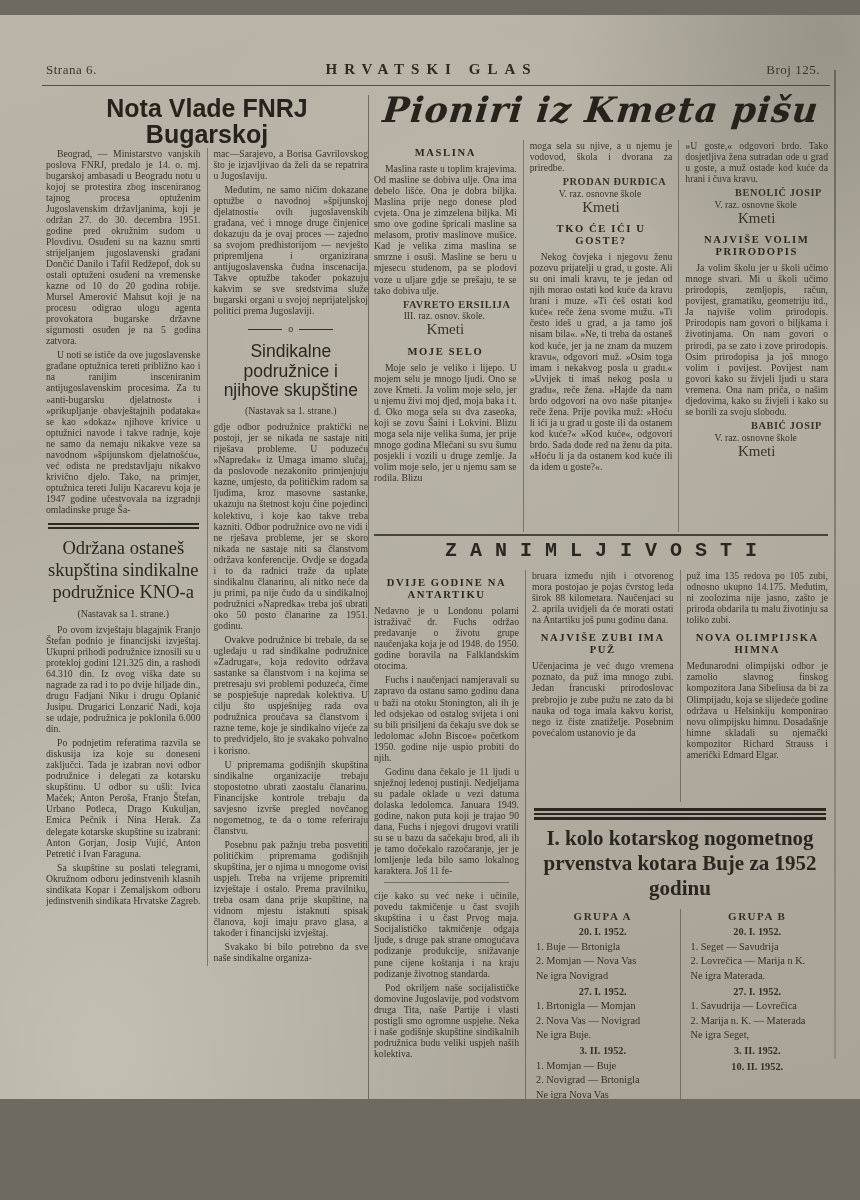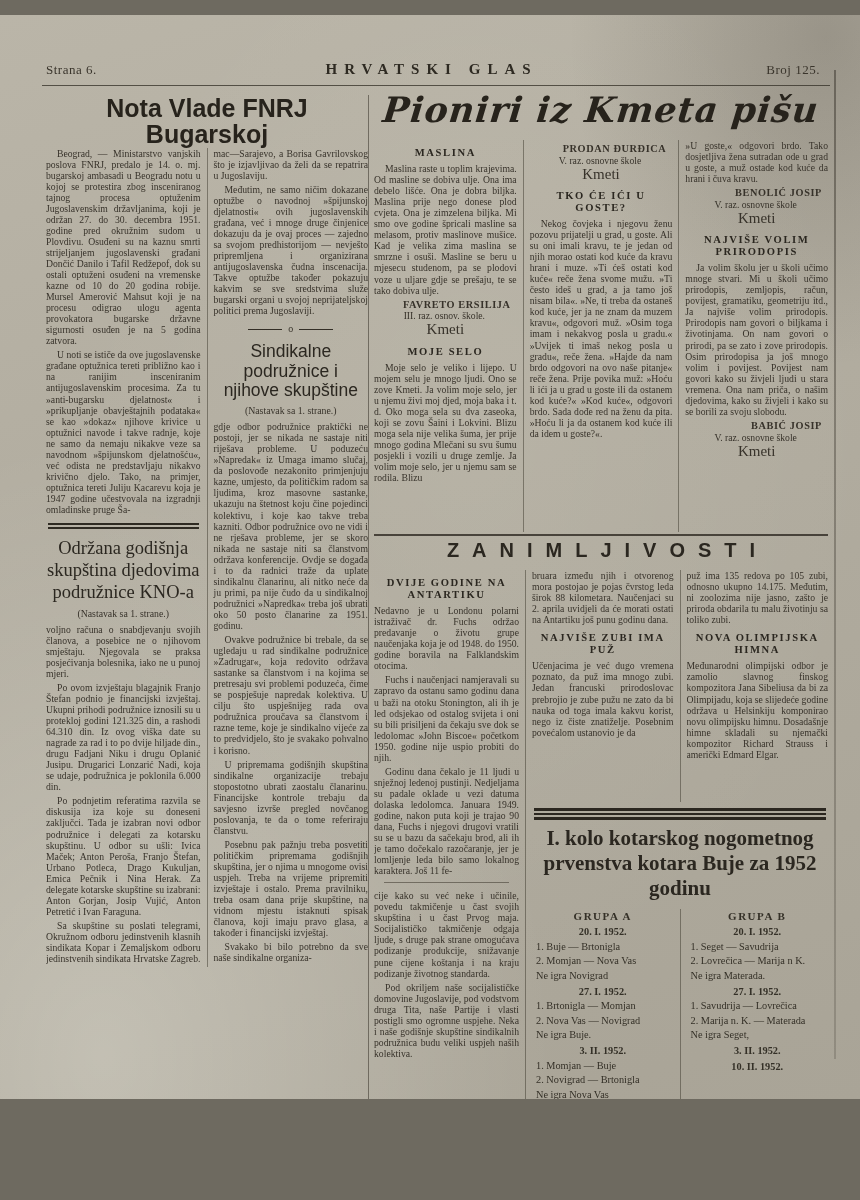--- a/index.html
+++ b/index.html
@@ -41,21 +41,21 @@
   .pioniri-title{font-family:"DejaVu Serif",serif;font-style:italic;font-weight:bold;font-size:35px;
     text-align:center;margin:0 0 10px;transform:skewX(-6deg);color:#27231c;letter-spacing:1px;}
   .pioniri-cols{height:392px;overflow:hidden;}
   h4.art{margin:7px 0 4px;font-size:10.6px;font-weight:bold;letter-spacing:1.6px;text-align:center;text-indent:0;color:#2b2720;}
   .sig{margin:3px 0 2px;}
   .sig .nm{font-weight:bold;font-size:10.3px;text-align:right;padding-right:6px;letter-spacing:.6px;}
   .sig .sc{font-size:9.7px;text-align:center;padding-right:2px;}
   .sig .pl{font-size:15px;text-align:center;}
   
   .zanim-rule{border-top:2.2px solid rgba(45,40,32,.8);margin:2px 0 3px;}
-  .zanim-title{font-family:Liberation Sans, sans-serif;font-weight:bold;font-size:20px;letter-spacing:13px;text-align:center;margin:2px 0 8px;color:#2b2720;padding-left:13px;}
+  .zanim-title{font-family:Liberation Mono, monospace;font-weight:bold;font-size:20px;letter-spacing:13px;text-align:center;margin:2px 0 8px;color:#2b2720;padding-left:13px;}
   .zanim-body{display:flex;height:552px;overflow:hidden;}
   .zanim-c1{width:145px;flex:none;}
   .zanim-right{flex:1;min-width:0;}
   .zanim-top{display:flex;}
   .zanim-top .col{height:232px;overflow:hidden;}
   .mini-rule{border-top:1px solid rgba(60,55,44,.55);margin:6px 10px 7px;}
   
   .sport{margin-top:6px;}
   .sport-rule-a{border-top:3px solid #2b2720;border-bottom:1px solid #2b2720;height:2px;margin:0 2px;}
   .sport-logo{font-family:"DejaVu Sans",sans-serif;font-weight:bold;font-size:37px;line-height:1.1;
@@ -85,41 +85,40 @@
   </div>
   <div class="hd-rule"></div>
 
   <div class="left-zone">
     <h1 class="nota-title">Nota Vlade FNRJ Bugarskoj</h1>
     <div class="cols">
       <div class="col">
         <p>Beograd, — Ministarstvo vanjskih poslova FNRJ, predalo je 14. o. mj. bugarskoj ambasadi u Beogradu notu u kojoj se protestira zbog insceniranog tajnog procesa optuženim Jugoslavenskim državljanima, koji je održan 27. do 30. decembra 1951. godine pred okružnim sudom u Plovdivu. Osuđeni su na kaznu smrti strijeljanjem jugoslavenski građani Dončić Danilo i Tafil Redžepof, dok su ostali optuženi osuđeni na vremenske kazne od 10 do 20 godina robije. Mursel Amerović Mahsut koji je na procesu odigrao ulogu agenta provokatora bugarske državne sigurnosti osuđen je na 5 godina zatvora.</p>
         <p>U noti se ističe da ove jugoslavenske građane optužnica tereti približno kao i na ranijim insceniranim antijugoslavenskim procesima. Za tu »anti-bugarsku djelatnost« i »prikupljanje obavještajnih podataka« se kao »dokaz« njihove krivice u optužnici navode i takve radnje, koje ne samo da nemaju nikakve veze sa navodnom »špijunskom djelatnošću«, već odista ne predstavljaju nikakvo krivično djelo. Tako, na primjer, optužnica tereti Juliju Kacarevu koja je 1947 godine učestvovala na izgradnji omladinske pruge Ša-</p>
         <div class="thick-div"></div>
-        <h3 class="kno-title">Održana godišnja skupština djedovima podružnice KNO-a</h3>
+        <h3 class="kno-title">Održana ostaneš skupština sindikalne podružnice KNO-a</h3>
         <div class="note">(Nastavak sa 1. strane.)</div>
-        <p class="noind">voljno računa o snabdjevanju svojih članova, a posebice ne o njihovom smještaju. Njegovala se praksa posjećivanja bolesnika, iako ne u punoj mjeri.</p>
         <p>Po ovom izvještaju blagajnik Franjo Štefan podnio je financijski izvještaj. Ukupni prihodi podružnice iznosili su u protekloj godini 121.325 din, a rashodi 64.310 din. Iz ovog viška date su nagrade za rad i to po dvije hiljade din., drugu Fadjani Niku i drugu Oplanić Jusipu. Drugarici Lonzarić Nadi, koja se udaje, podružnica je poklonila 6.000 din.</p>
         <p>Po podnjetim referatima razvila se diskusija iza koje su doneseni zaključci. Tada je izabran novi odbor podružnice i delegati za kotarsku skupštinu. U odbor su ušli: Ivica Maček; Anton Peroša, Franjo Štefan, Urbano Potleca, Drago Kukuljan, Emica Pečnik i Nina Herak. Za delegate kotarske skupštine su izabrani: Anton Gorjan, Josip Vujić, Anton Petretić i Ivan Faraguna.</p>
         <p>Sa skupštine su poslati telegrami, Okružnom odboru jedinstvenih klasnih sindikata Kopar i Zemaljskom odboru jedinstvenih sindikata Hrvatske Zagreb.</p>
       </div>
       <div class="vrule"></div>
       <div class="col">
         <p class="noind">mac—Sarajevo, a Borisa Gavrilovskog što je izjavljivao da želi da se repatrira u Jugoslaviju.</p>
         <p>Međutim, ne samo ničim dokazane optužbe o navodnoj »špijunskoj djelatnosti« ovih jugoslavenskih građana, već i mnoge druge činjenice dokazuju da je ovaj proces — zajedno sa svojom predhistorijom — nevješto pripremljena i organizirana antijugoslavenska čudna inscenacija. Takve optužbe također pokazuju kakvim se sve sredstvima služe bugarski organi u svojoj neprijateljskoj politici prema Jugoslaviji.</p>
         <div class="o-div">
           <span class="dash"></span>
           <span class="oo">o</span>
           <span class="dash"></span>
         </div>
         <h3 class="sind-title">Sindikalne podružnice i njihove skupštine</h3>
         <div class="note">(Nastavak sa 1. strane.)</div>
         <p class="noind">gdje odbor podružnice praktički ne postoji, jer se nikada ne sastaje niti riješava probleme. U poduzeću »Napredak« iz Umaga imamo slučaj, da poslovođe nezakonito primjenjuju kazne, umjesto, da političkim radom sa ljudima, kroz masovne sastanke, ukazuju na štetnost koju čine pojedinci kolektivu, i koje kao takve treba kazniti. Odbor podružnice ovo ne vidi i ne rješava probleme, jer se skoro nikada ne sastaje niti sa članstvom održava konferencije. Ovdje se događa i to da radnici traže da uplate sindikalnu članarinu, ali nitko neće da ju primi, pa nije čudo da u sindikalnoj podružnici »Napredka« treba još ubrati oko 50 posto članarine za 1951. godinu.</p>
         <p>Ovakve podružnice bi trebale, da se ugledaju u rad sindikalne podružnice »Zadrugar«, koja redovito održava sastanke sa članstvom i na kojima se pretresaju svi problemi poduzeća, čime se pospješuje napredak kolektiva. U cilju što uspješnijeg rada ova podružnica proučava sa članstvom i razne teme, koje je sindikalno vijeće za to predvidjelo, što je svakako pohvalno i korisno.</p>
-        <p>U pripremama godišnjih skupština sindikalne organizacije trebaju stopostotno ubrati zaostalu članarinu. Financijske kontrole trebaju da savjesno izvrše pregled novčanog poslovanja, te da o tome referiraju članstvu.</p>
+        <p>U pripremama godišnjih skupština sindikalne organizacije trebaju stopostotno ubrati zaostalu članarinu. Financijske kontrole trebaju da savjesno izvrše pregled novčanog nogometnog, te da o tome referiraju članstvu.</p>
         <p>Posebnu pak pažnju treba posvetiti političkim pripremama godišnjih skupština, jer o njima u mnogome ovisi uspjeh. Treba na vrijeme pripremiti izvještaje i ostalo. Prema pravilniku, treba osam dana prije skupštine, na vidnom mjestu istaknuti spisak članova, koji imaju pravo glasa, a također i financijski izvještaj.</p>
         <p>Svakako bi bilo potrebno da sve naše sindikalne organiza-</p>
       </div>
     </div>
   </div>
 
   <div class="main-vrule"></div>
 
   <div class="right-zone">
     <div class="pioniri-title">Pioniri iz Kmeta pišu</div>
@@ -131,20 +130,21 @@
         <div class="sig">
           <div class="nm">FAVRETO ERSILIJA</div>
           <div class="sc">III. raz. osnov. škole.</div>
           <div class="pl">Kmeti</div>
         </div>
         <h4 class="art">MOJE SELO</h4>
         <p>Moje selo je veliko i lijepo. U mojem selu je mnogo ljudi. Ono se zove Kmeti. Ja volim moje selo, jer u njemu živi moj djed, moja baka i t. d. Oko moga sela su dva zaseoka, koji se zovu Šaini i Lokvini. Blizu moga sela nije velika šuma, jer prije mnogo godina Mlečani su svu šumu posjekli i vozili u druge zemlje. Ja volim moje selo, jer u njemu sam se rodila. Blizu</p>
       </div>
       <div class="vrule"></div>
       <div class="col">
+        <p class="noind">moga sela su njive, a u njemu je vodovod, škola i dvorana za priredbe.</p>
         <div class="sig">
           <div class="nm">PRODAN ĐURĐICA</div>
           <div class="sc">V. raz. osnovne škole</div>
           <div class="pl">Kmeti</div>
         </div>
         <h4 class="art">TKO ĆE IĆI U GOSTE?</h4>
         <p>Nekog čovjeka i njegovu ženu pozovu prijatelji u grad, u goste. Ali su oni imali kravu, te je jedan od njih morao ostati kod kuće da kravu hrani i muze. »Ti ćeš ostati kod kuće« reče žena svome mužu. »Ti često ideš u grad, a ja tamo još nisam bila«. »Ne, ti treba da ostaneš kod kuće, jer ja ne znam da muzem kravu«, odgovori muž. »Osim toga imam i nekakvog posla u gradu.« »Uvijek ti imaš nekog posla u gradu«, reče žena. »Hajde da nam brdo odgovori na ovo naše pitanje« reče žena. Prije povika muž: »Hoću li ići ja u grad u goste ili da ostanem kod kuće?« »Kod kuće«, odgovori brdo. Sada dođe red na ženu da pita. »Hoću li ja da ostanem kod kuće ili da idem u goste?«.</p>
       </div>
       <div class="vrule"></div>
       <div class="col">

